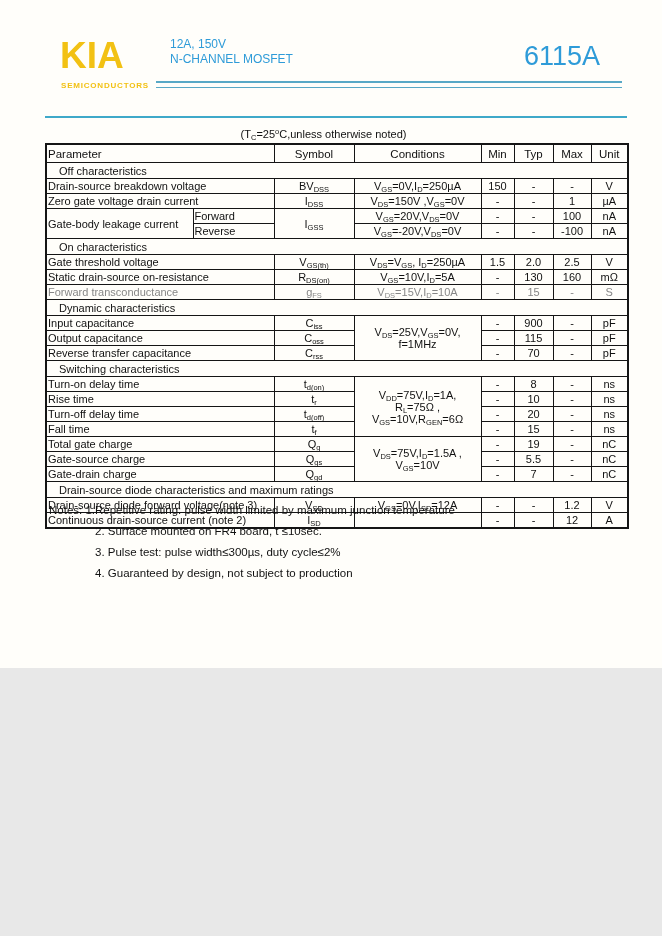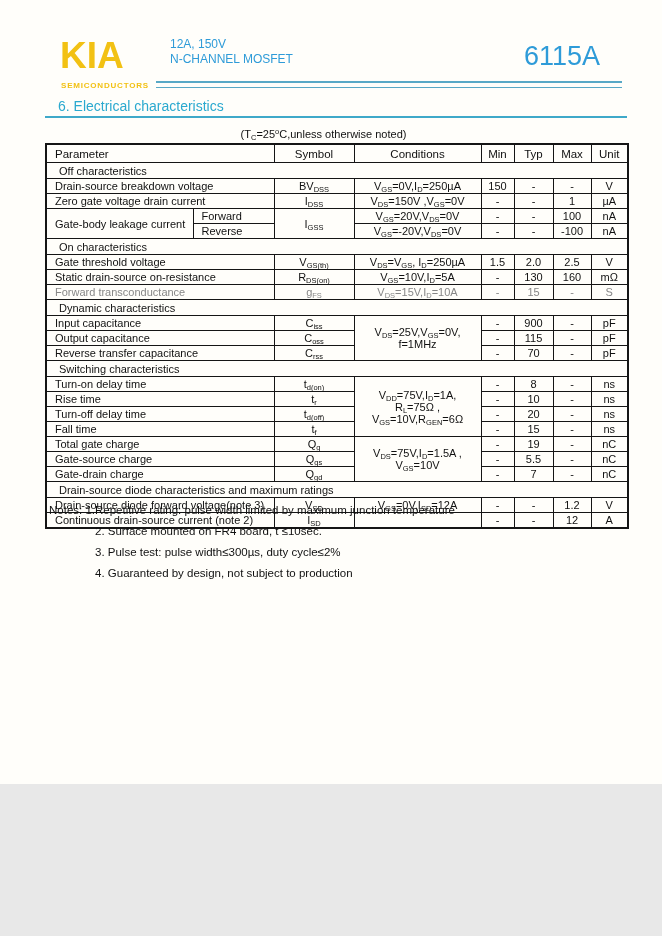--- a/index.html
+++ b/index.html
@@ -1,17 +1,17 @@
 <!DOCTYPE html>
 <html><head>
 <meta charset="utf-8">
 <style>
   html,body{margin:0;padding:0;background:#e8e8e8;}
   .page{
-    position:relative;width:662px;height:784px;background:#fffefa;
+    position:relative;width:662px;height:668px;background:#fffefa;
     font-family:"Liberation Sans", sans-serif;color:#111;overflow:hidden;
     margin:0 auto;
   }
   
   .logo{position:absolute;left:60px;top:36px;font-size:37px;font-weight:bold;
         letter-spacing:0px;color:#f2c113;line-height:40px;}
   .logo-sub{position:absolute;left:61px;top:81px;font-size:8px;font-weight:bold;
         letter-spacing:0.8px;color:#f2c113;}
   .rating{position:absolute;left:170px;top:37px;font-size:12px;font-weight:normal;
         color:#2e9bd8;line-height:15px;}
@@ -26,21 +26,21 @@
         font-size:11px;color:#111;}
   
   .ec-table{position:absolute;left:45px;top:143px;border-collapse:collapse;
         table-layout:fixed;width:582px;border:2px solid #151515;}
   .ec-table td,.ec-table th{border:1px solid #151515;font-size:11px;font-weight:normal;
         text-align:center;padding:0 2px;line-height:12px;vertical-align:middle;
         overflow:hidden;white-space:nowrap;}
   .ec-table td{height:14px;}
   .ec-table tr.head th{height:17px;font-size:11.5px;}
   .ec-table tr.sec td{height:15px;text-align:left;padding-left:12px;}
-  .ec-table .left{text-align:left;padding-left:8px;}
+  .ec-table .left{text-align:left;padding-left:1px;}
   .ec-table tr.muted td{color:#878787;}
   .ec-table td.ml{white-space:normal;text-align:center;}
   sub{font-size:7.5px;vertical-align:-2px;line-height:0;}
   sup{font-size:7.5px;vertical-align:4px;line-height:0;}
   
   .notes{position:absolute;left:45px;top:504px;font-size:11.5px;color:#111;}
   .notes div{line-height:13px;margin-bottom:8px;}
   .notes .n-first{margin-left:4px;}
   .notes .n-rest{margin-left:50px;}
   
@@ -58,21 +58,20 @@
   <div class="logo">KIA</div>
   <div class="logo-sub">SEMICONDUCTORS</div>
   <div class="rating">
     <div>12A, 150V</div>
     <div>N-CHANNEL MOSFET</div>
   </div>
   <div class="part-number">6115A</div>
   <div class="rule-a"></div>
   <div class="rule-b"></div>
 
-  <div class="section-title">6.  Electrical characteristics</div>
   <div class="title-underline"></div>
 
   <div class="caption">(T<sub>C</sub>=25<sup>o</sup>C,unless otherwise noted)</div>
 
   <table class="ec-table">
     <colgroup>
       <col style="width:147px">
         <col style="width:81px">
         <col style="width:80px">
       <col style="width:127px">

